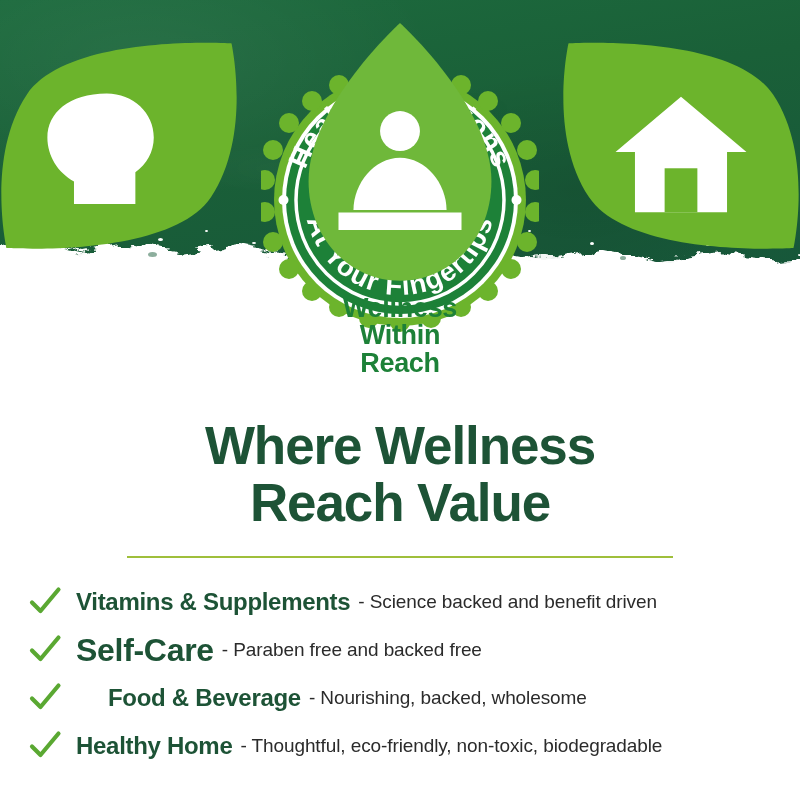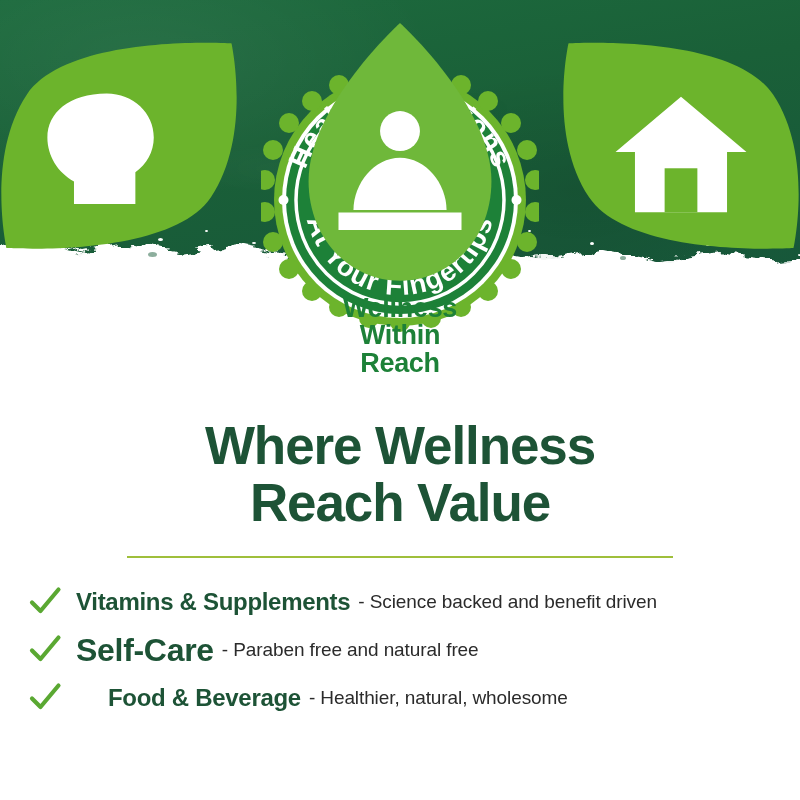--- a/index.html
+++ b/index.html
@@ -260,28 +260,37 @@
       <span class="row-desc">- Science backed and benefit driven</span>
     </div>
 
     <div class="row r1">
       <span class="check">
         <svg viewBox="0 0 34 34" aria-hidden="true">
           <path d="M4 17.5 L12.5 26 L30.5 4.5" fill="none" stroke="#5aa832" stroke-width="4.2" stroke-linecap="round" stroke-linejoin="round"></path>
         </svg>
       </span>
       <span class="row-title">Self-Care</span>
-      <span class="row-desc">- Paraben free and natural free</span>
+      <span class="row-desc">- Paraben free and backed free</span>
     </div>
 
     <div class="row r2">
       <span class="check">
         <svg viewBox="0 0 34 34" aria-hidden="true">
           <path d="M4 17.5 L12.5 26 L30.5 4.5" fill="none" stroke="#5aa832" stroke-width="4.2" stroke-linecap="round" stroke-linejoin="round"></path>
         </svg>
       </span>
       <span class="row-title">Food &amp; Beverage</span>
-      <span class="row-desc">- Healthier, natural, wholesome</span>
-    </div>
-
+      <span class="row-desc">- Nourishing, backed, wholesome</span>
+    </div>
+
+    <div class="row r3">
+      <span class="check">
+        <svg viewBox="0 0 34 34" aria-hidden="true">
+          <path d="M4 17.5 L12.5 26 L30.5 4.5" fill="none" stroke="#5aa832" stroke-width="4.2" stroke-linecap="round" stroke-linejoin="round"></path>
+        </svg>
+      </span>
+      <span class="row-title">Healthy Home</span>
+      <span class="row-desc">- Thoughtful, eco-friendly, non-toxic, biodegradable</span>
+    </div>
 
   </div>
 </div>
 
 </body></html>

